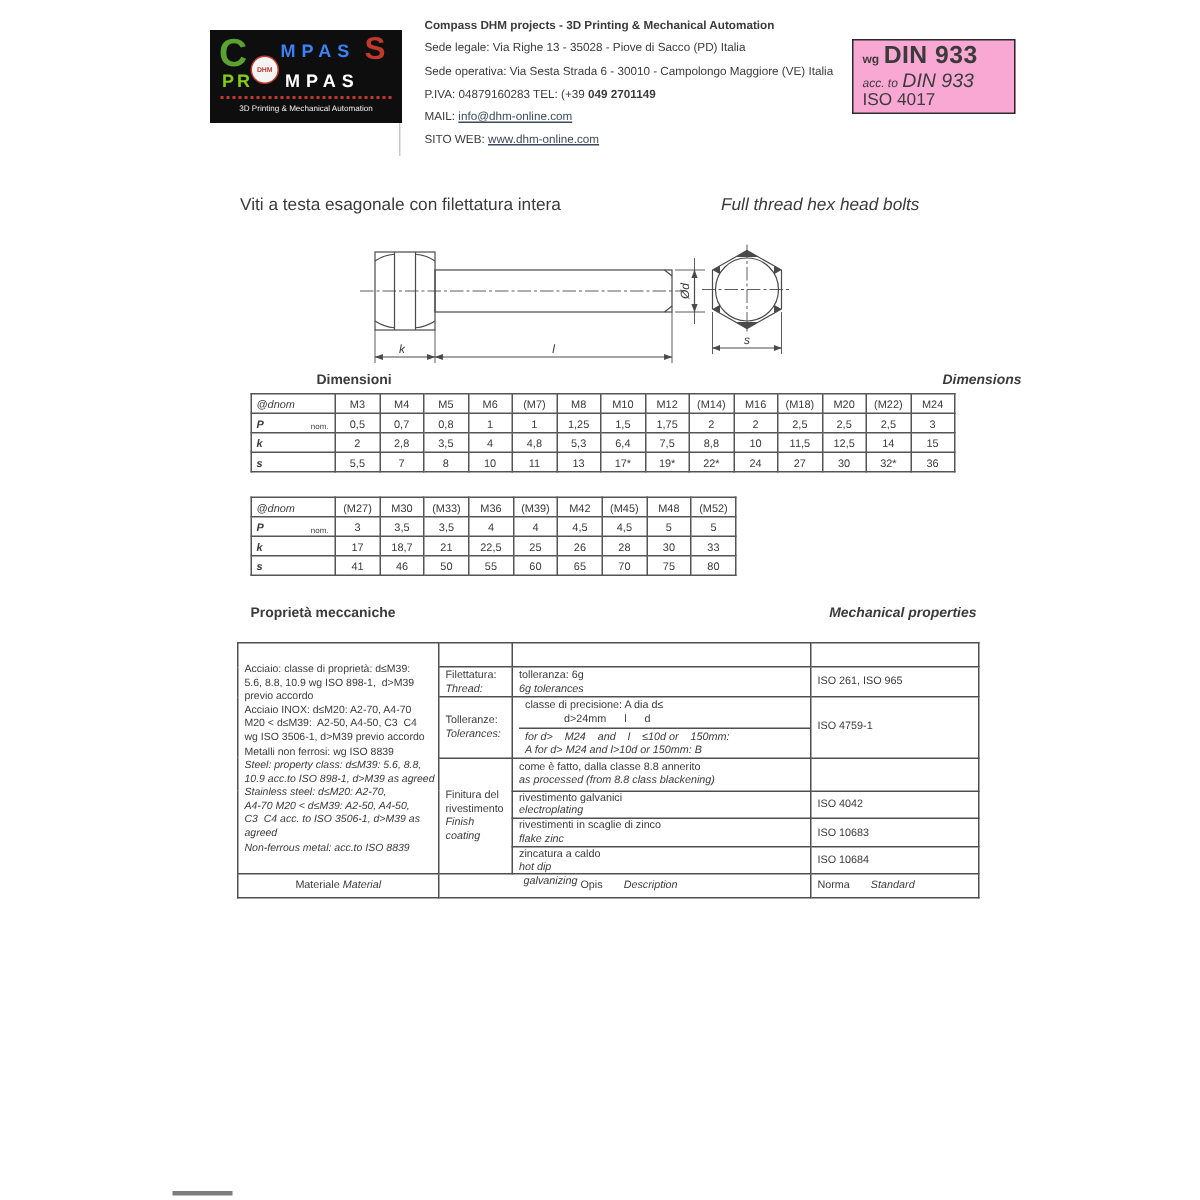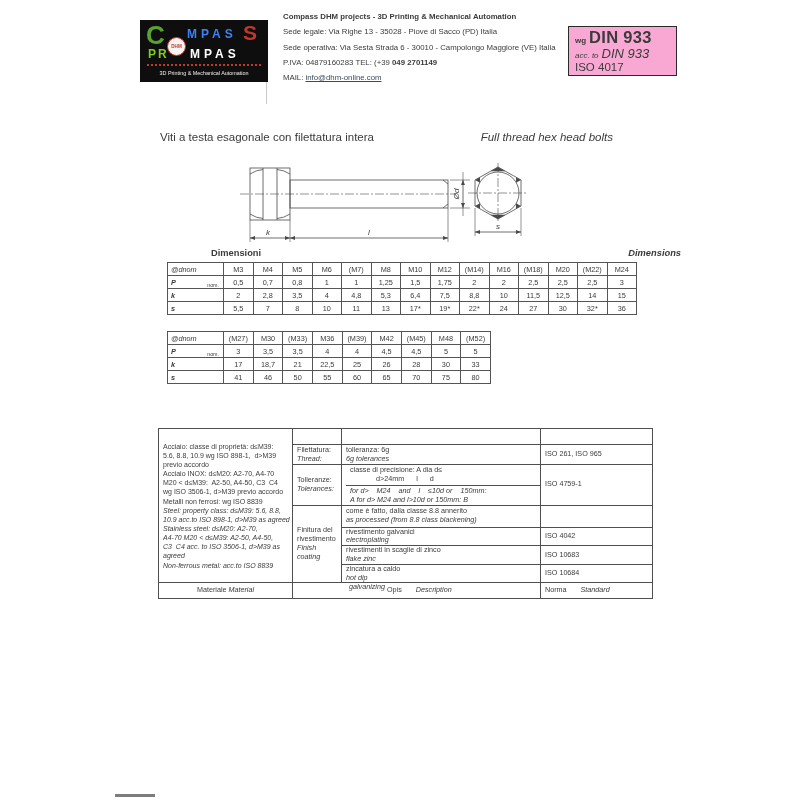--- a/index.html
+++ b/index.html
@@ -98,20 +98,21 @@
     <span class="logo-dots"></span>
     <span class="logo-caption">3D Printing &amp; Mechanical Automation</span>
   </div>
 
   <div class="abs contact">
     <div class="line b">Compass DHM projects - 3D Printing &amp; Mechanical Automation</div>
     <div class="line">Sede legale: Via Righe 13 - 35028 - Piove di Sacco (PD) Italia</div>
     <div class="line">Sede operativa: Via Sesta Strada 6 - 30010 - Campolongo Maggiore (VE) Italia</div>
     <div class="line"><span>P.IVA: 04879160283 TEL: (+39  </span><span class="b">049 2701149</span></div>
     <div class="line"><span>MAIL: </span><a href="#">info@dhm-online.com</a></div>
+    <div class="line"><span>SITO WEB: </span><a href="#">www.dhm-online.com</a></div>
   </div>
 
   <div class="abs din-box">
     <div class="din-l1">
         <span class="din-wg">wg</span>
         <span class="din-big">DIN 933</span>
       </div>
     <div class="din-l2">
         <span class="din-acc">acc. to</span>
         <span class="din-mid">DIN 933</span>
@@ -326,20 +327,24 @@
           <td>55</td>
           <td>60</td>
           <td>65</td>
           <td>70</td>
           <td>75</td>
           <td>80</td>
         </tr>
       </tbody>
     </table>
 
+  <div class="abs sec-row mech-row">
+    <span>Proprietà meccaniche</span>
+    <span class="it">Mechanical properties</span>
+  </div>
 
   <table class="abs mech">
     <colgroup>
         <col style="width:134px">
         <col style="width:49px">
         <col style="width:199px">
         <col style="width:112px">
       </colgroup>
     <tbody>
         <tr class="r0">

